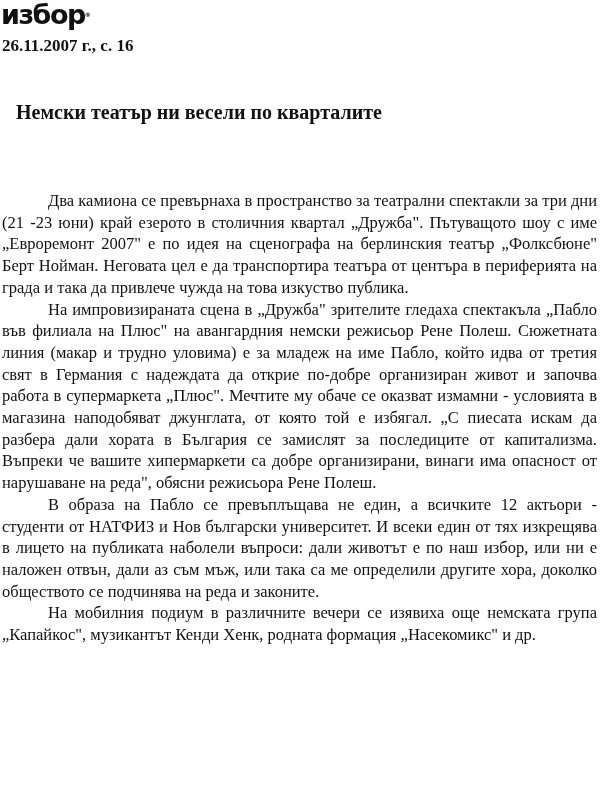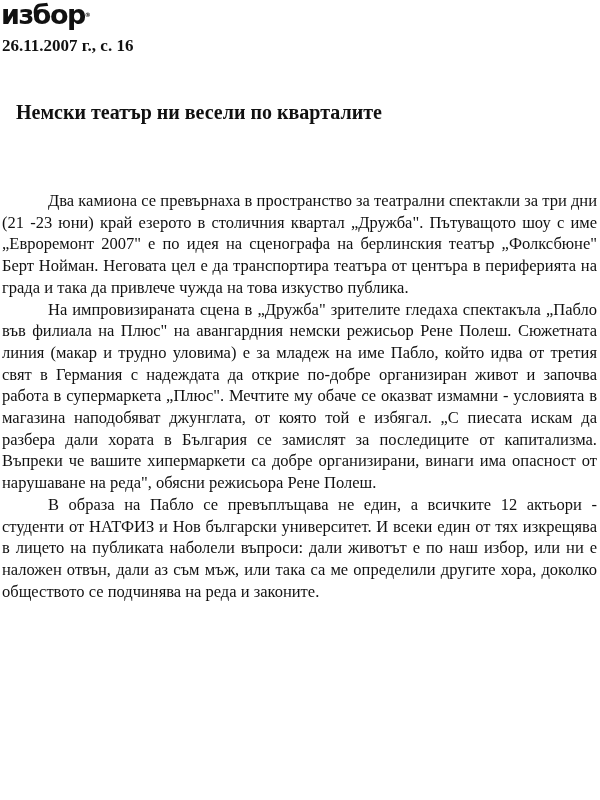--- a/index.html
+++ b/index.html
@@ -71,13 +71,14 @@
 </div>
 
 <div class="dateline">26.11.2007 г., с. 16</div>
 
 <h1 class="headline" style="margin:14px;">Немски театър ни весели по кварталите</h1>
 
 <div class="article">
   <p>Два камиона се превърнаха в пространство за театрални спектакли за три дни (21 -23 юни) край езерото в столичния квартал „Дружба". Пътуващото шоу с име „Евроремонт 2007" е по идея на сценографа на берлинския театър „Фолксбюне" Берт Нойман. Неговата цел е да транспортира театъра от центъра в периферията на града и така да привлече чужда на това изкуство публика.</p>
   <p>На импровизираната сцена в „Дружба" зрителите гледаха спектакъла „Пабло във филиала на Плюс" на авангардния немски режисьор Рене Полеш. Сюжетната линия (макар и трудно уловима) е за младеж на име Пабло, който идва от третия свят в Германия с надеждата да открие по-добре организиран живот и започва работа в супермаркета „Плюс". Мечтите му обаче се оказват измамни - условията в магазина наподобяват джунглата, от която той е избягал. „С пиесата искам да разбера дали хората в България се замислят за последиците от капитализма. Въпреки че вашите хипермаркети са добре организирани, винаги има опасност от нарушаване на реда", обясни режисьора Рене Полеш.</p>
   <p>В образа на Пабло се превъплъщава не един, а всичките 12 актьори - студенти от НАТФИЗ и Нов български университет. И всеки един от тях изкрещява в лицето на публиката наболели въпроси: дали животът е по наш избор, или ни е наложен отвън, дали аз съм мъж, или така са ме определили другите хора, доколко обществото се подчинява на реда и законите.</p>
+  <p>На мобилния подиум в различните вечери се изявиха още немската група „Капайкос", музикантът Кенди Хенк, родната формация „Насекомикс" и др.</p>
 </div>
 
 </body></html>

